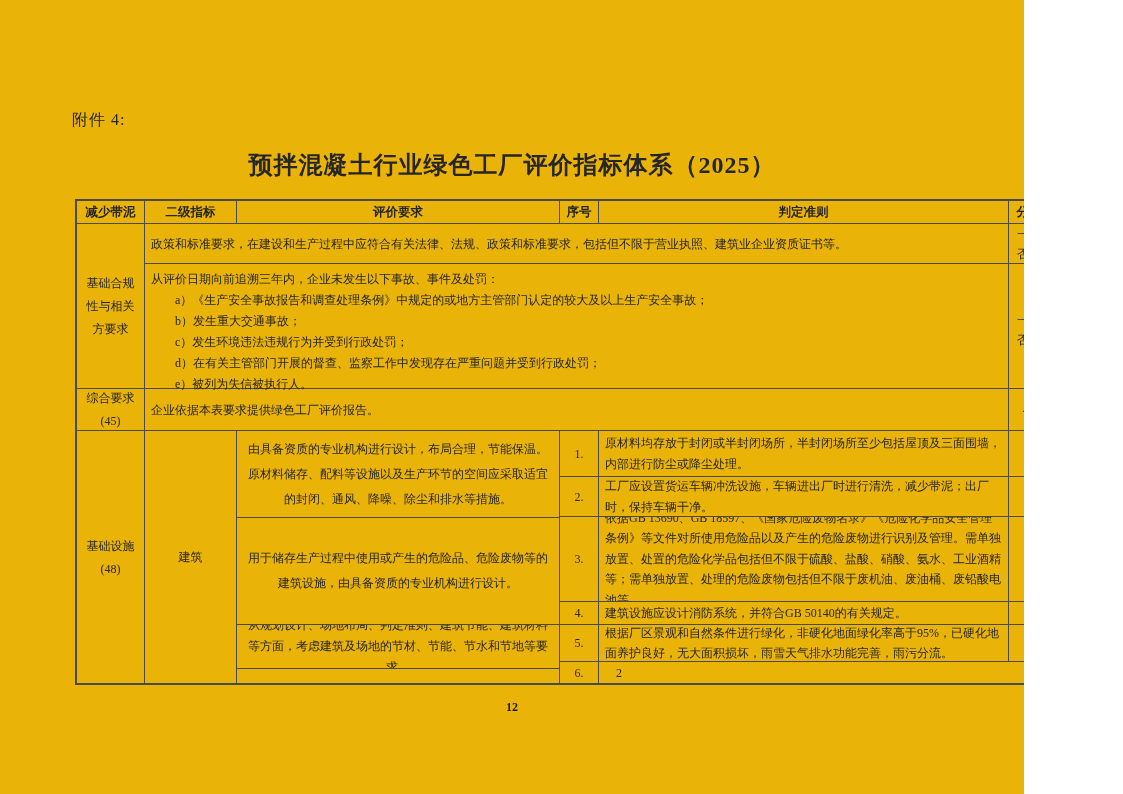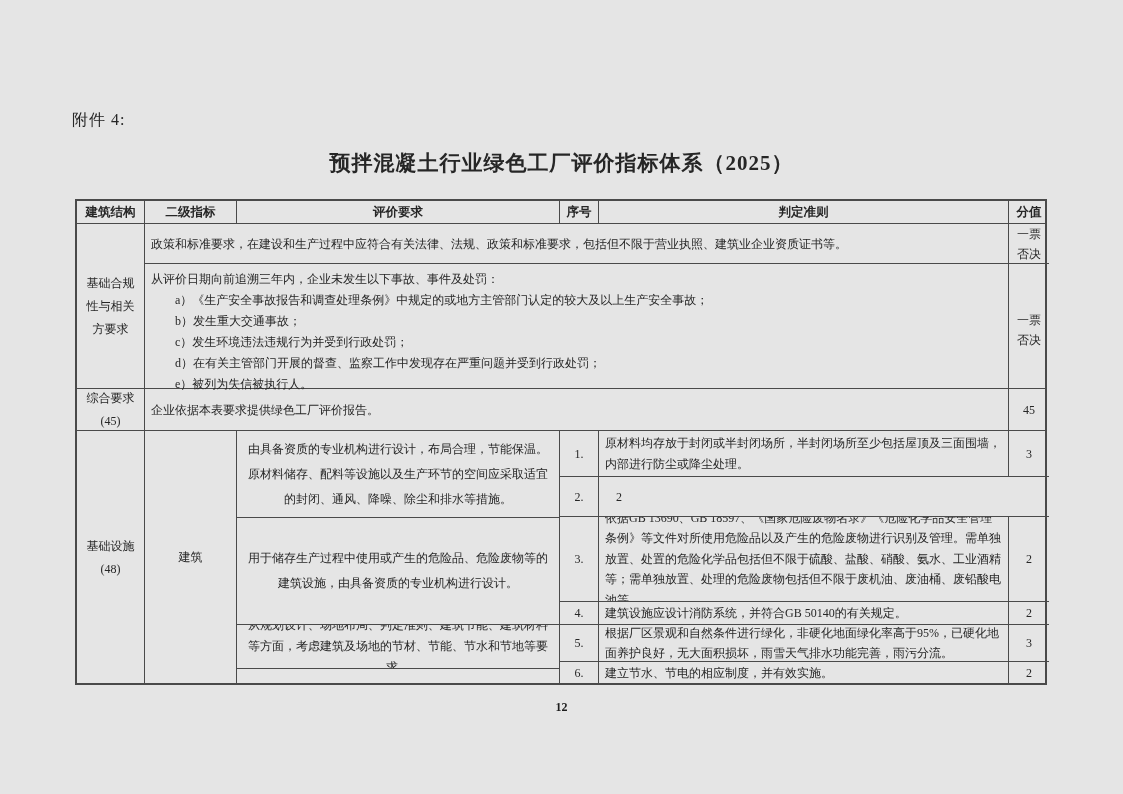--- a/index.html
+++ b/index.html
@@ -1,28 +1,28 @@
 <!DOCTYPE html>
 <html><head>
 <meta charset="utf-8">
 <style>
   * { margin:0; padding:0; box-sizing:border-box; }
   html,body { background:#ffffff; }
   .page {
-    position:relative; width:1123px; height:794px; background:#e5e5e5;
+    position:relative; width:1024px; height:794px; background:#eab308;
     font-family:"Liberation Serif","DejaVu Serif",serif;
     color:#262626; overflow:hidden;
   }
   .attachment {
     position:absolute; left:72px; top:110px;
     font-size:16px; letter-spacing:1px;
   }
   .title {
     position:absolute; left:0; top:149px; width:100%;
-    text-align:center; font-size:21px; font-weight:bold; letter-spacing:1px;
+    text-align:center; font-size:24px; font-weight:bold; letter-spacing:1px;
   }
   .pagenum {
     position:absolute; left:0; top:700px; width:100%;
     text-align:center; font-size:12px; color:#1d1d1d; font-weight:bold;
   }
   
   .tbl {
     position:absolute; left:75px; top:199px; width:972px; height:486px;
     border:2px solid #4a4a4a; display:flex; flex-direction:column;
     font-size:12px; line-height:20px;
@@ -72,21 +72,21 @@
 
 <div class="page">
 
   <div class="attachment">附件 4:</div>
 
   <div class="title">预拌混凝土行业绿色工厂评价指标体系（2025）</div>
 
   <div class="tbl">
 
     <div class="tr header bB">
-      <div class="td w-l1 bR">建筑结构</div>
+      <div class="td w-l1 bR">减少带泥</div>
       <div class="td w-l2 bR">二级指标</div>
       <div class="td w-req bR">评价要求</div>
       <div class="td w-no bR">序号</div>
       <div class="td w-crit bR">判定准则</div>
       <div class="td w-score">分值</div>
     </div>
 
     <div class="tr sec1 bB">
       <div class="td w-l1 bR lvl pre">基础合规
 性与相关
@@ -130,40 +130,40 @@
       </div>
 
       <div class="col" style="flex:1;">
         <div class="tr r3-1 bB">
           <div class="td w-no center bR">1.</div>
           <div class="td w-crit crit bR">原材料均存放于封闭或半封闭场所，半封闭场所至少包括屋顶及三面围墙，内部进行防尘或降尘处理。</div>
           <div class="td w-score score">3</div>
         </div>
         <div class="tr r3-2 bB">
           <div class="td w-no center bR">2.</div>
+          <div class="td w-crit crit bR">工厂应设置货运车辆冲洗设施，车辆进出厂时进行清洗，减少带泥；出厂时，保持车辆干净。</div>
           <div class="td w-score score">2</div>
         </div>
         <div class="tr r3-3 bB">
           <div class="td w-no center bR">3.</div>
           <div class="td w-crit crit bR">依据GB 13690、GB 18597、《国家危险废物名录》《危险化学品安全管理条例》等文件对所使用危险品以及产生的危险废物进行识别及管理。需单独放置、处置的危险化学品包括但不限于硫酸、盐酸、硝酸、氨水、工业酒精等；需单独放置、处理的危险废物包括但不限于废机油、废油桶、废铅酸电池等。</div>
           <div class="td w-score score">2</div>
         </div>
         <div class="tr r3-4 bB">
           <div class="td w-no center bR">4.</div>
           <div class="td w-crit crit bR">建筑设施应设计消防系统，并符合GB 50140的有关规定。</div>
           <div class="td w-score score">2</div>
         </div>
         <div class="tr r3-5 bB">
           <div class="td w-no center bR">5.</div>
           <div class="td w-crit crit bR">根据厂区景观和自然条件进行绿化，非硬化地面绿化率高于95%，已硬化地面养护良好，无大面积损坏，雨雪天气排水功能完善，雨污分流。</div>
           <div class="td w-score score">3</div>
         </div>
         <div class="tr r3-6">
           <div class="td w-no center bR">6.</div>
-          <div class="td w-crit crit bR">建立节水、节电的相应制度，并有效实施。</div>
           <div class="td w-score score">2</div>
         </div>
       </div>
     </div>
 
   </div>
 
   <div class="pagenum">12</div>
 
 </div>

